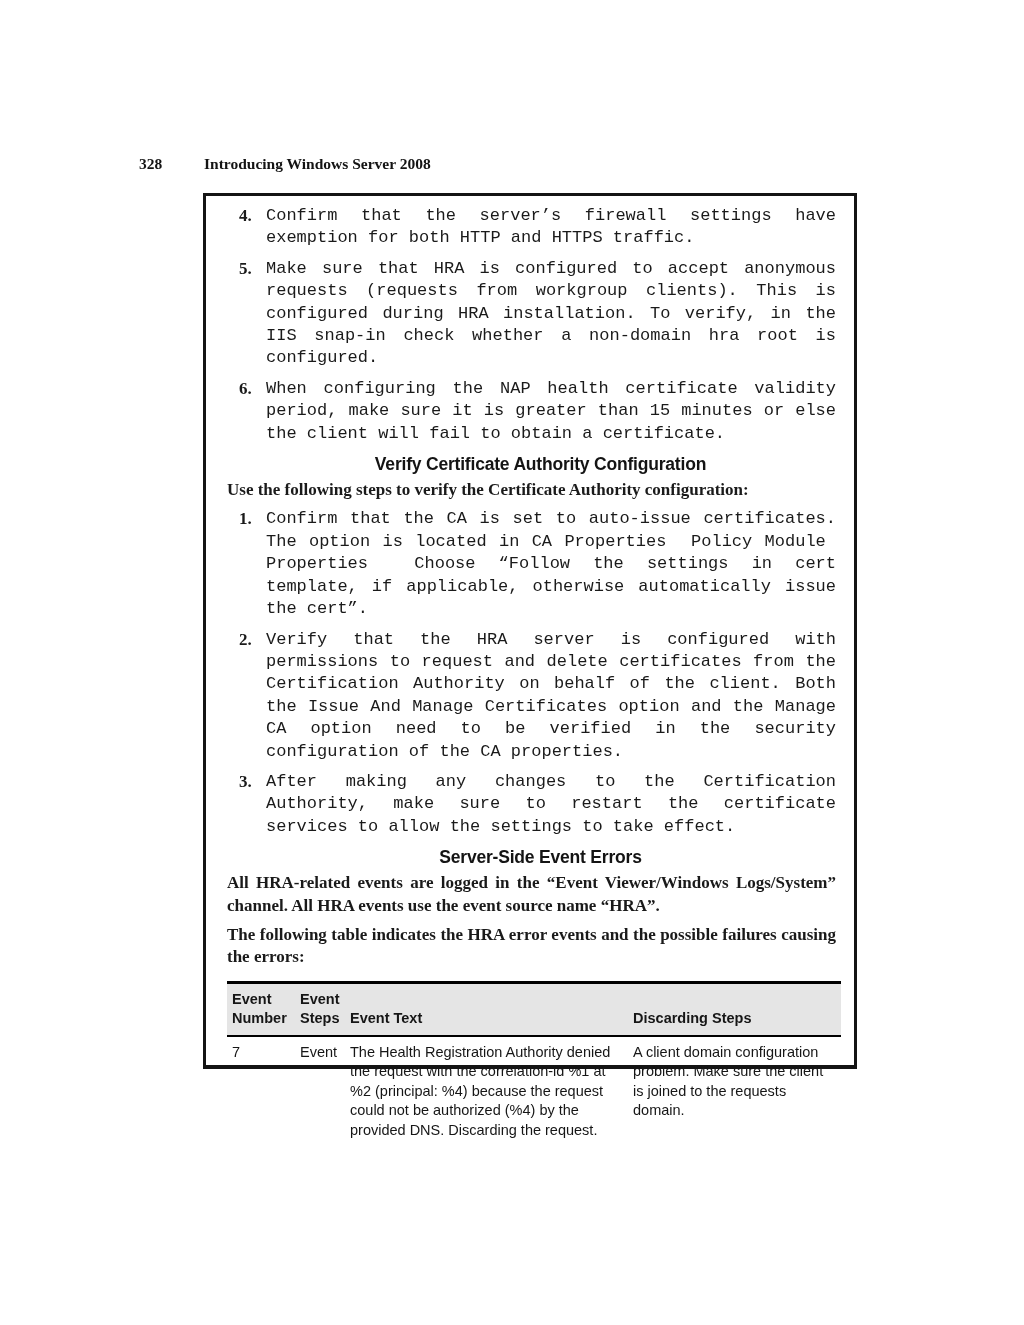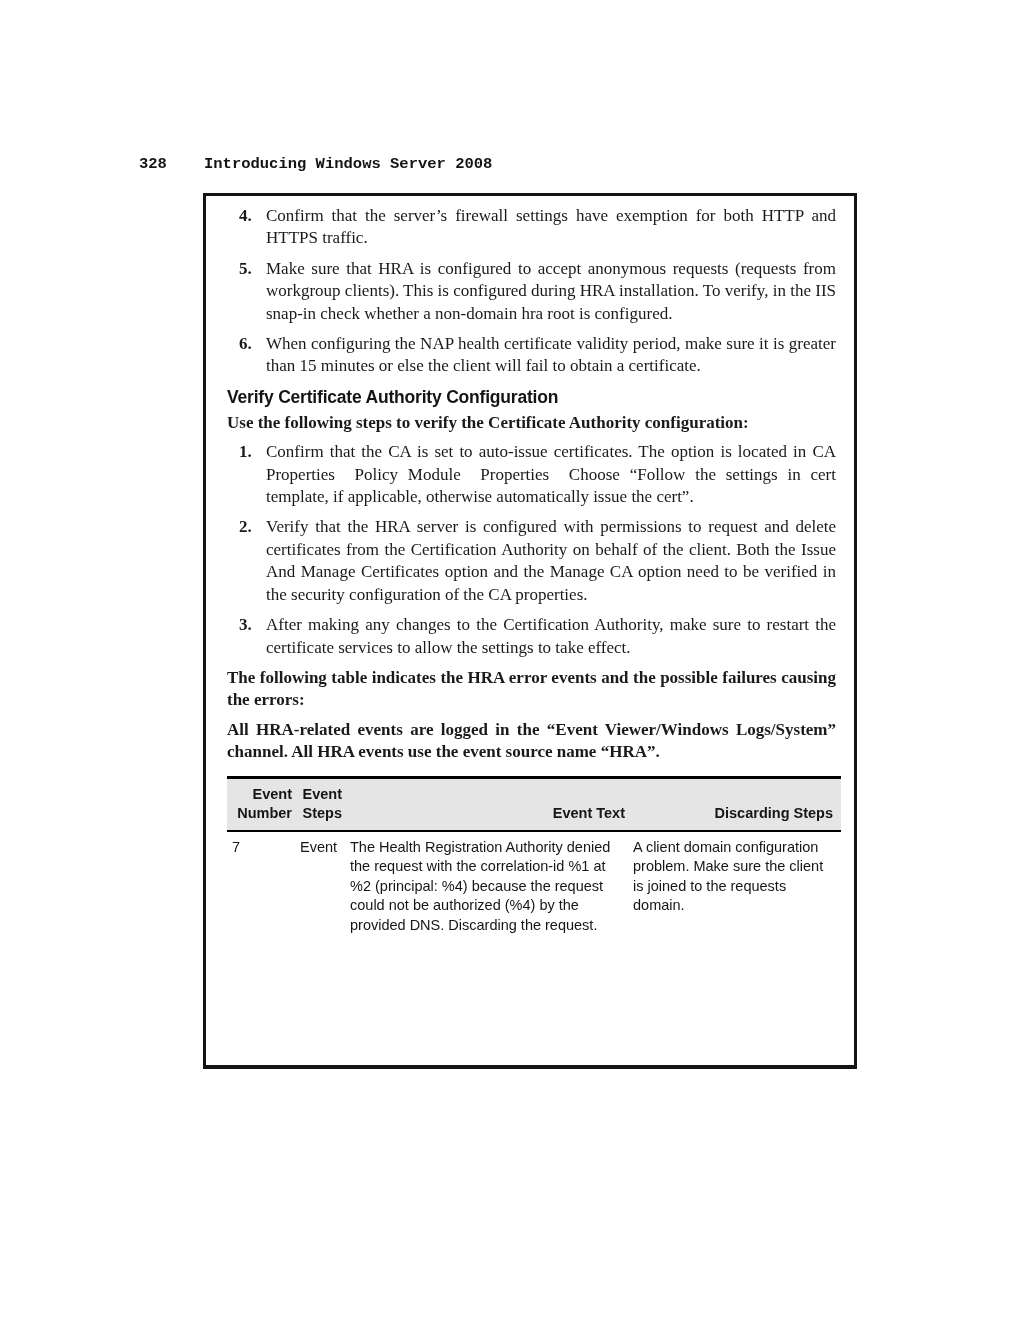--- a/index.html
+++ b/index.html
@@ -12,21 +12,21 @@
     width: 1024px;
     height: 1325px;
     font-family: "Liberation Serif", serif;
     color: #1a1a1a;
     overflow: hidden;
   }
   .page-header {
     position: absolute;
     top: 155px;
     left: 139px;
-    font-family: Liberation Mono, monospace;
+    font-family: Liberation Serif, serif;
     font-weight: bold;
     font-size: 15.5px;
     line-height: 18px;
     color: #141414;
     white-space: nowrap;
   }
   .page-header .page-num {
     display: inline-block;
     width: 65px;
   }
@@ -59,45 +59,46 @@
     margin: 0 18px 8px 0;
   }
   .li .num {
     flex: 0 0 27px;
     margin-left: 12px;
     font-weight: bold;
     text-align: left;
   }
   .li .txt {
     flex: 1;
+    font-family: Liberation Mono, monospace;
   }
   .sec-heading {
     font-family: "Liberation Sans", sans-serif;
     font-weight: bold;
     font-size: 17.5px;
     line-height: 22px;
     letter-spacing: -0.2px;
     margin: 2px 0 4px 0;
     color: #141414;
-    text-align: left;
+    text-align: center;
   }
   table.event-table {
     border-collapse: collapse;
     table-layout: fixed;
     width: 614px;
     margin-top: 12px;
     font-family: "Liberation Sans", sans-serif;
     font-size: 14.5px;
     line-height: 19.5px;
     color: #161616;
     border-top: 3px solid #000;
   }
   table.event-table thead th {
     background: #e5e5e5;
-    text-align: right;
+    text-align: left;
     vertical-align: bottom;
     font-weight: bold;
     padding: 6px 8px 6px 0;
     border-bottom: 2px solid #000;
   }
   table.event-table thead th.first,
   table.event-table tbody td.first {
     padding-left: 5px;
   }
   table.event-table tbody td {
@@ -146,22 +147,23 @@
       <span class="num">2.</span>
       <span class="txt">Verify that the HRA server is configured with permissions to request and delete certificates from the Certification Authority on behalf of the client. Both the Issue And Manage Certificates option and the Manage CA option need to be verified in the security configuration of the CA properties.</span>
     </div>
     <div class="li">
       <span class="num">3.</span>
       <span class="txt">After making any changes to the Certification Authority, make sure to restart the certificate services to allow the settings to take effect.</span>
     </div>
   </div>
 
 
+  <div class="sec-heading">Server-Side Event Errors</div>
+  <p class="para body-text">All HRA-related events are logged in the “Event Viewer/Windows Logs/System” channel. All HRA events use the event source name “HRA”.</p>
   <p class="para body-text">The following table indicates the HRA error events and the possible failures causing the errors:</p>
-  <p class="para body-text">All HRA-related events are logged in the “Event Viewer/Windows Logs/System” channel. All HRA events use the event source name “HRA”.</p>
 
   <table class="event-table">
     <colgroup>
       <col class="col-num">
         <col class="col-type">
         <col class="col-text">
         <col class="col-steps">
     </colgroup>
     <thead>
       <tr>

